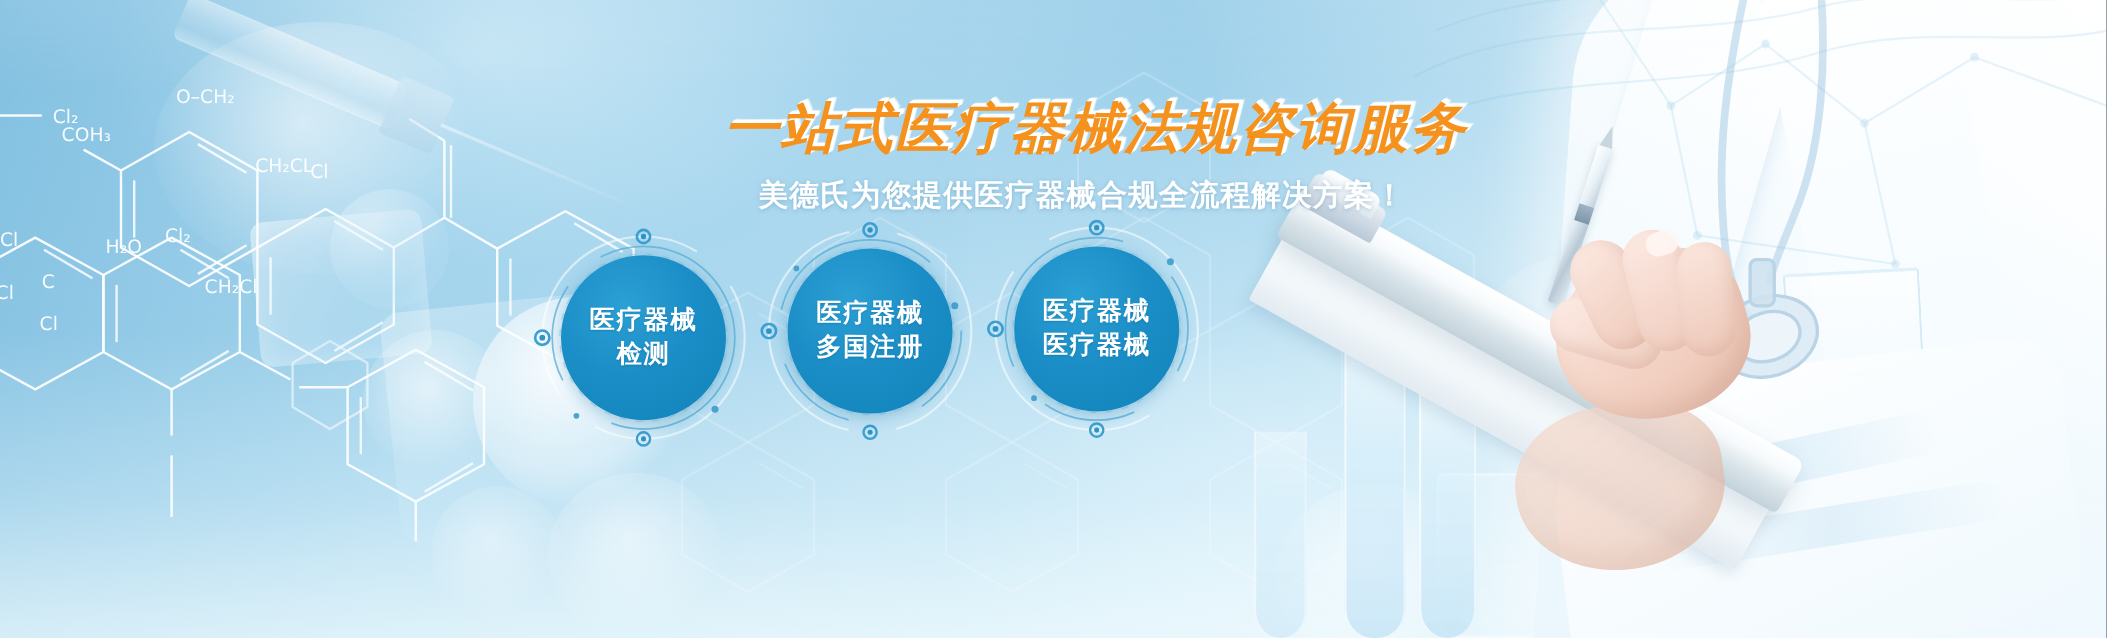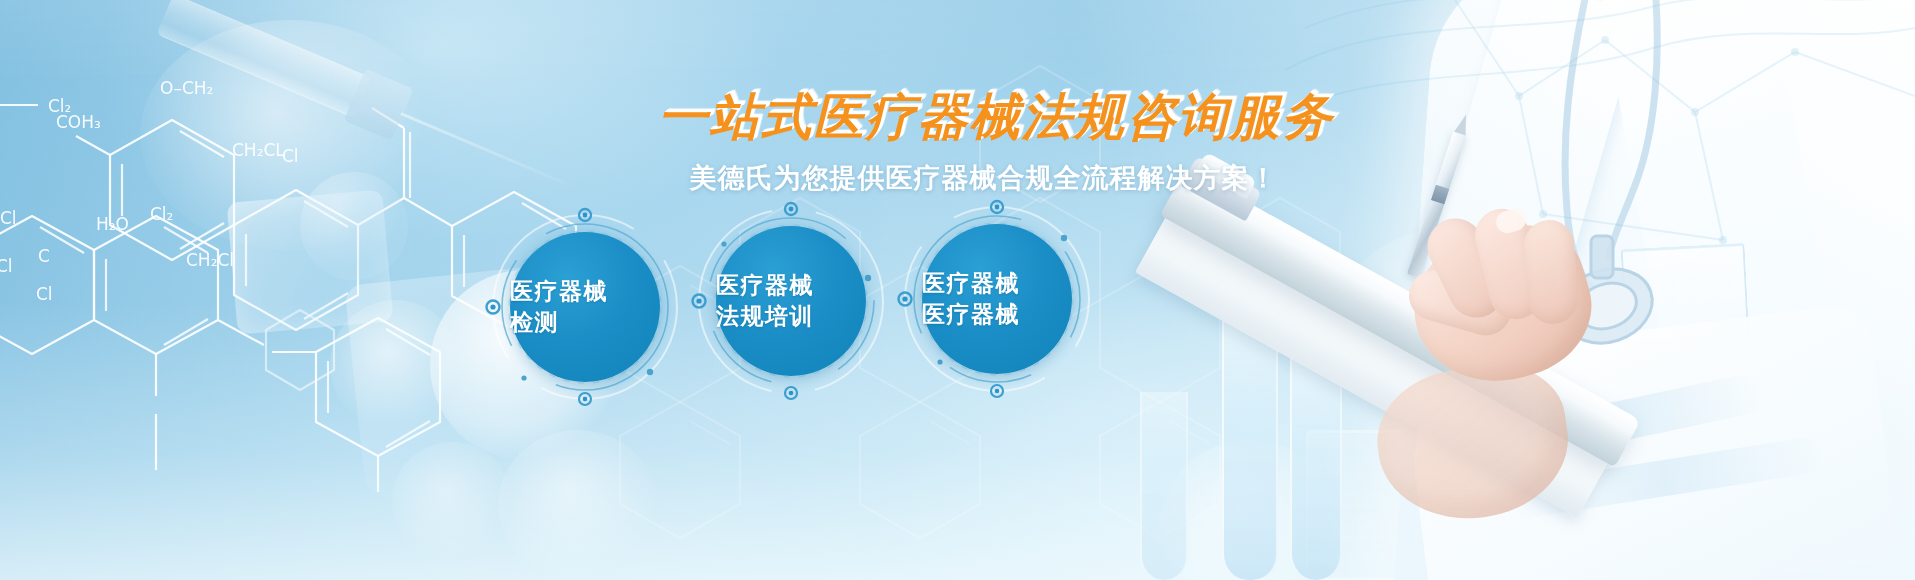--- a/index.html
+++ b/index.html
@@ -98,21 +98,21 @@
   .badge-wrap.bw2{ margin-top:2px; }
   .badge-wrap.bw3{ margin-top:0px; }
 
   .badge-ring{ position:absolute; left:-26px; top:-26px; width:202px; height:202px; }
   .badge-circle{
     position:absolute; left:0; top:0;
     width:150px; height:150px; border-radius:50%;
     background:radial-gradient(circle at 38% 30%, #2ba0d4 0%, #1b8ec7 45%, #1283ba 100%);
     box-shadow:0 3px 14px rgba(18,110,160,.30);
     display:flex; flex-direction:column;
-    justify-content:center;
+    align-items:center; justify-content:center;
   }
   .badge-line{
     color:#ffffff; font-size:23px; font-weight:bold;
     letter-spacing:1.5px; line-height:1.33;
     white-space:nowrap;
     text-shadow:0 1px 2px rgba(10,80,120,.28);
   }
 
   
   .fg{ position:absolute; inset:0; pointer-events:none; }
@@ -568,21 +568,21 @@
           <circle cx="101" cy="9" r="2.4" fill="#2f93c8"></circle>
           <circle cx="9" cy="101" r="6.5" fill="none" stroke="#3d9fd0" stroke-width="2.4"></circle>
           <circle cx="9" cy="101" r="2.6" fill="#2f93c8"></circle>
           <circle cx="101" cy="193" r="6" fill="none" stroke="#3d9fd0" stroke-width="2.2"></circle>
           <circle cx="101" cy="193" r="2.3" fill="#2f93c8"></circle>
           <circle cx="178" cy="78" r="3.2" fill="#4ba4cf"></circle>
           <circle cx="34" cy="44" r="2.6" fill="#4ba4cf"></circle>
         </svg>
         <div class="badge-circle">
           <span class="badge-line">医疗器械</span>
-          <span class="badge-line">法规培训</span>
+          <span class="badge-line">多国注册</span>
         </div>
       </div>
 
       <div class="badge-wrap bw3">
         <svg class="badge-ring" viewBox="0 0 202 202">
           <circle cx="101" cy="101" r="92" fill="none" stroke="#ffffff" stroke-opacity="0.55" stroke-width="2" stroke-dasharray="250 44" stroke-dashoffset="200"></circle>
           <circle cx="101" cy="101" r="83" fill="none" stroke="#5aaed4" stroke-opacity="0.75" stroke-width="1.6" stroke-dasharray="190 55 85 45" stroke-dashoffset="150"></circle>
           <circle cx="101" cy="101" r="76" fill="none" stroke="#7cc2e0" stroke-opacity="0.45" stroke-width="1.2" stroke-dasharray="6 9"></circle>
           <circle cx="101" cy="9" r="6" fill="none" stroke="#3d9fd0" stroke-width="2.4"></circle>
           <circle cx="101" cy="9" r="2.4" fill="#2f93c8"></circle>

